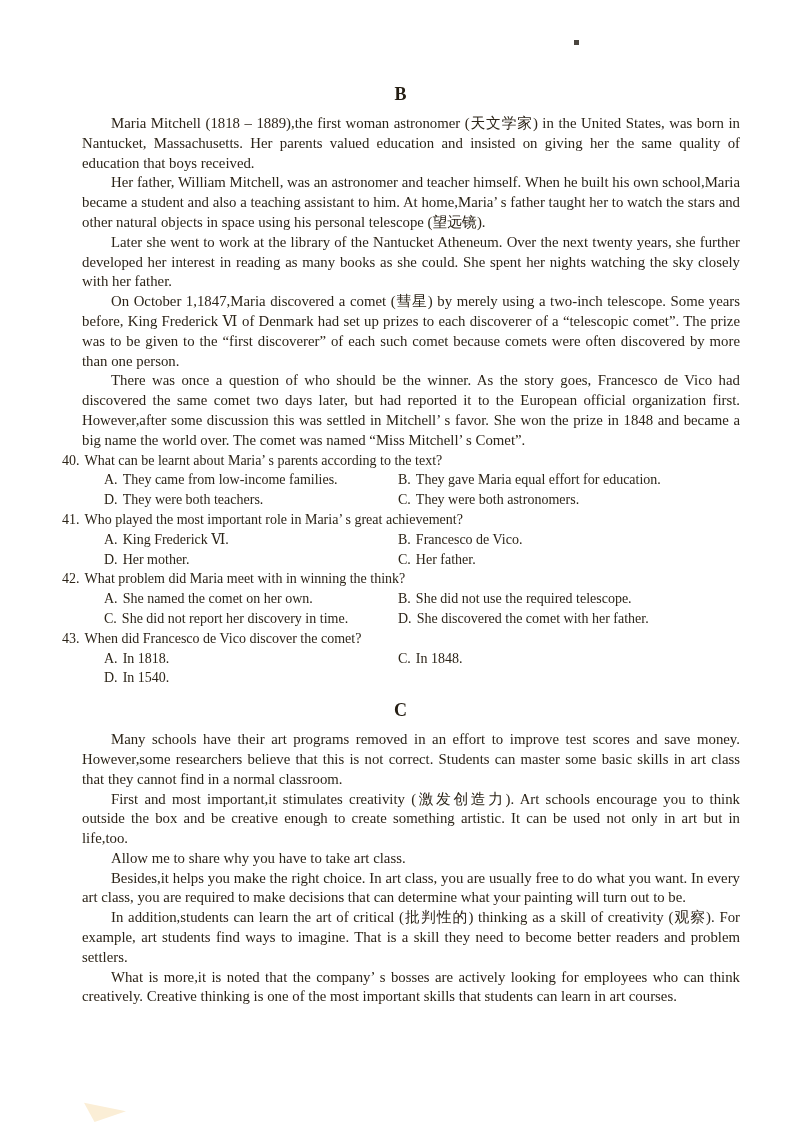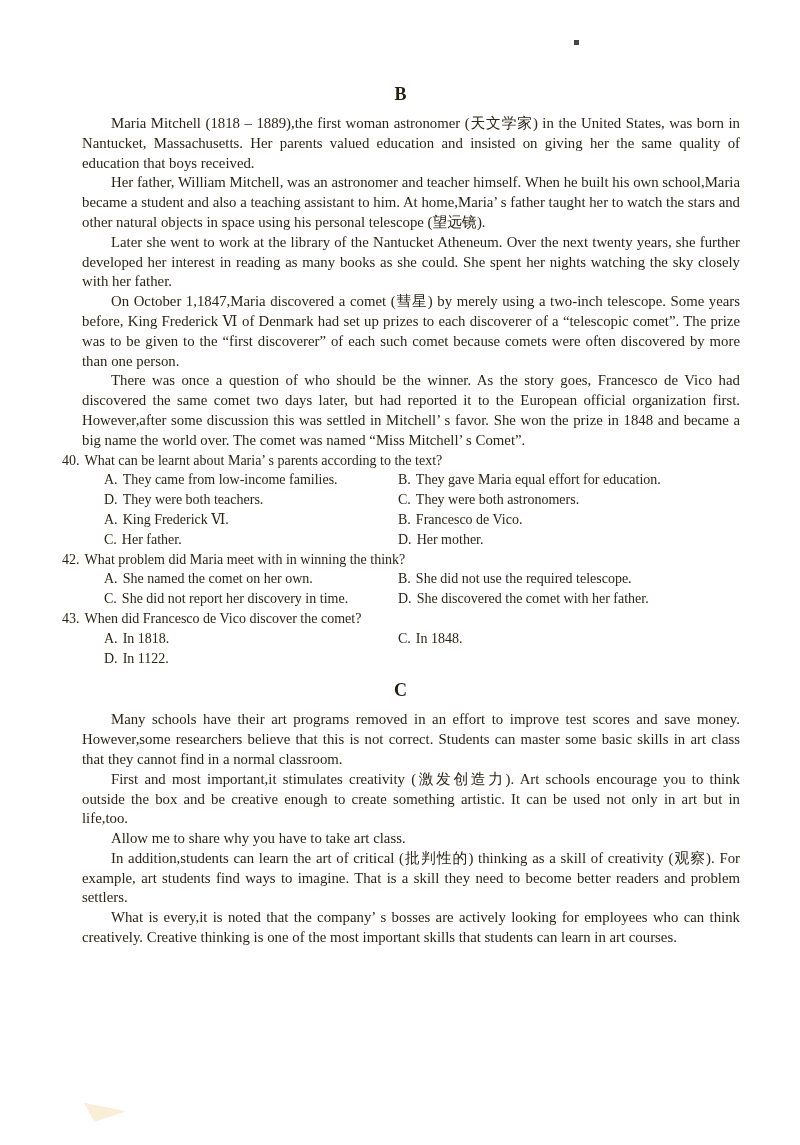--- a/index.html
+++ b/index.html
@@ -82,49 +82,51 @@
       <div class="q-line"><span class="q-num">40.</span><span>What can be learnt about Maria’ s parents according to the text?</span></div>
       <div class="options">
         <div class="option"><span class="opt-label">A.</span><span>They came from low-income families.</span></div>
         <div class="option"><span class="opt-label">B.</span><span>They gave Maria equal effort for education.</span></div>
         <div class="option"><span class="opt-label">D.</span><span>They were both teachers.</span></div>
         <div class="option"><span class="opt-label">C.</span><span>They were both astronomers.</span></div>
       </div>
     </div>
 
     <div class="question">
+      <div class="q-line"><span class="q-num">41.</span><span>Who played the most important role in Maria’ s great achievement?</span></div>
       <div class="options">
         <div class="option"><span class="opt-label">A.</span><span>King Frederick Ⅵ.</span></div>
         <div class="option"><span class="opt-label">B.</span><span>Francesco de Vico.</span></div>
+        <div class="option"><span class="opt-label">D.</span><span>Her mother.</span></div>
         <div class="option"><span class="opt-label">C.</span><span>Her father.</span></div>
-        <div class="option"><span class="opt-label">D.</span><span>Her mother.</span></div>
       </div>
     </div>
 
     <div class="question">
       <div class="q-line"><span class="q-num">42.</span><span>What problem did Maria meet with in winning the think?</span></div>
       <div class="options">
         <div class="option"><span class="opt-label">A.</span><span>She named the comet on her own.</span></div>
         <div class="option"><span class="opt-label">B.</span><span>She did not use the required telescope.</span></div>
         <div class="option"><span class="opt-label">C.</span><span>She did not report her discovery in time.</span></div>
         <div class="option"><span class="opt-label">D.</span><span>She discovered the comet with her father.</span></div>
       </div>
     </div>
 
     <div class="question">
       <div class="q-line"><span class="q-num">43.</span><span>When did Francesco de Vico discover the comet?</span></div>
       <div class="options">
         <div class="option"><span class="opt-label">A.</span><span>In 1818.</span></div>
         <div class="option"><span class="opt-label">C.</span><span>In 1848.</span></div>
-        <div class="option"><span class="opt-label">D.</span><span>In 1122.</span></div>
+        <div class="option"><span class="opt-label">D.</span><span>In 1540.</span></div>
       </div>
     </div>
 
     <h2 class="section-heading gap-above">C</h2>
 
     <p class="passage">Many schools have their art programs removed in an effort to improve test scores and save money. However,some researchers believe that this is not correct. Students can master some basic skills in art class that they cannot find in a normal classroom.</p>
     <p class="passage">First and most important,it stimulates creativity (激发创造力). Art schools encourage you to think outside the box and be creative enough to create something artistic. It can be used not only in art but in life,too.</p>
     <p class="passage">Allow me to share why you have to take art class.</p>
+    <p class="passage">Besides,it helps you make the right choice. In art class, you are usually free to do what you want. In every art class, you are required to make decisions that can determine what your painting will turn out to be.</p>
     <p class="passage">In addition,students can learn the art of critical (批判性的) thinking as a skill of creativity (观察). For example, art students find ways to imagine. That is a skill they need to become better readers and problem settlers.</p>
-    <p class="passage">What is every,it is noted that the company’ s bosses are actively looking for employees who can think creatively. Creative thinking is one of the most important skills that students can learn in art courses.</p>
+    <p class="passage">What is more,it is noted that the company’ s bosses are actively looking for employees who can think creatively. Creative thinking is one of the most important skills that students can learn in art courses.</p>
 
   </div>
 </div>
 
 </body></html>

